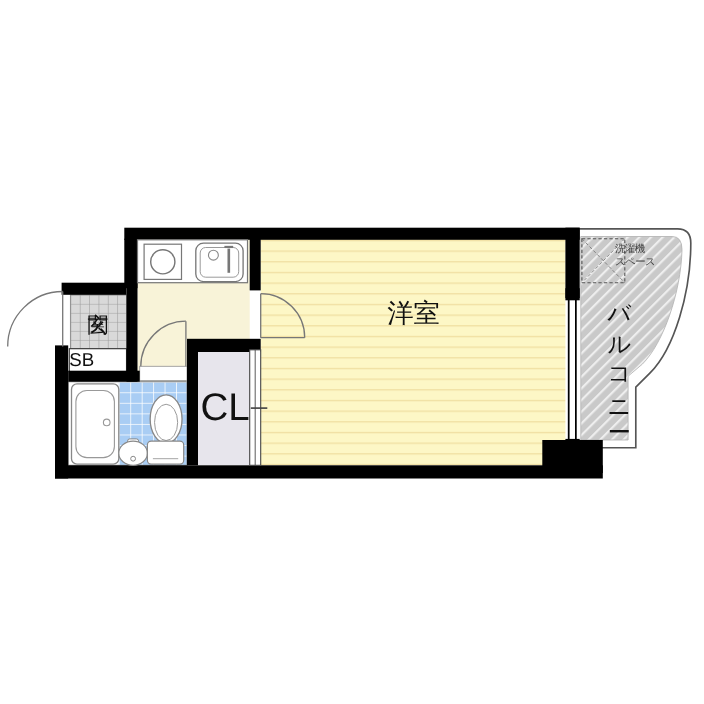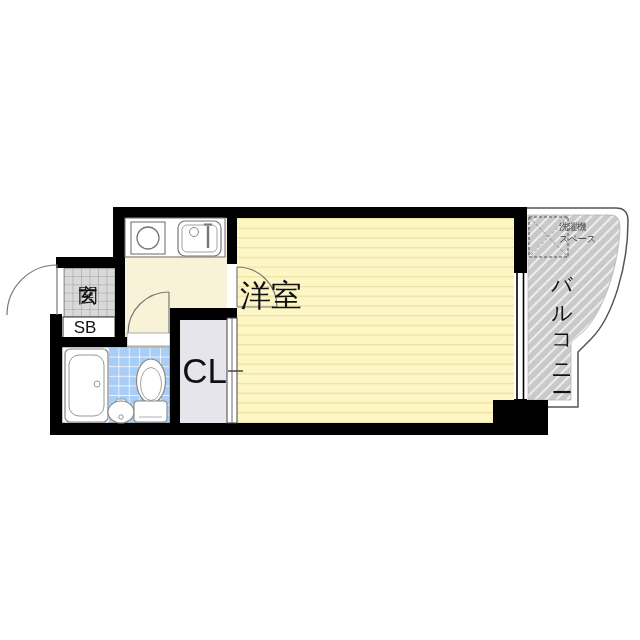--- a/index.html
+++ b/index.html
@@ -4,23 +4,23 @@
 <style>
   html,body{margin:0;padding:0;background:#fff;}
   #canvas{
     position:relative;width:640px;height:640px;background:#fff;overflow:hidden;
     font-family:"Liberation Sans","DejaVu Sans",sans-serif;
   }
   #plan-svg{position:absolute;left:0;top:0;}
   .label{position:absolute;color:#111;}
   .v-text{writing-mode:vertical-rl;text-orientation:upright;}
   #genkan-label{left:79px;top:269px;font-size:19px;letter-spacing:3px;line-height:1;}
-  #sb-label{left:63px;top:318px;width:44px;text-align:center;font-size:17px;line-height:20px;}
+  #sb-label{left:63px;top:318px;width:44px;text-align:left;font-size:17px;line-height:20px;}
   #cl-label{left:180px;top:356px;width:47px;text-align:right;font-size:35px;line-height:30px;}
-  #room-label{left:240px;top:275px;width:272px;text-align:left;line-height:41px;font-size:31px;}
+  #room-label{left:240px;top:265px;width:272px;text-align:center;line-height:41px;font-size:24px;}
   #balcony-label{left:552px;top:261px;font-size:21px;letter-spacing:6px;line-height:1;}
   #laundry-label{left:529px;top:221px;width:40px;text-align:left;font-size:9.5px;
     line-height:11.5px;color:#444;letter-spacing:-0.5px;margin-left:30px;}
 </style>
 </head>
 <body>
 
 <div id="canvas">
 
   <svg id="plan-svg" width="640" height="640" viewBox="0 0 640 640">

